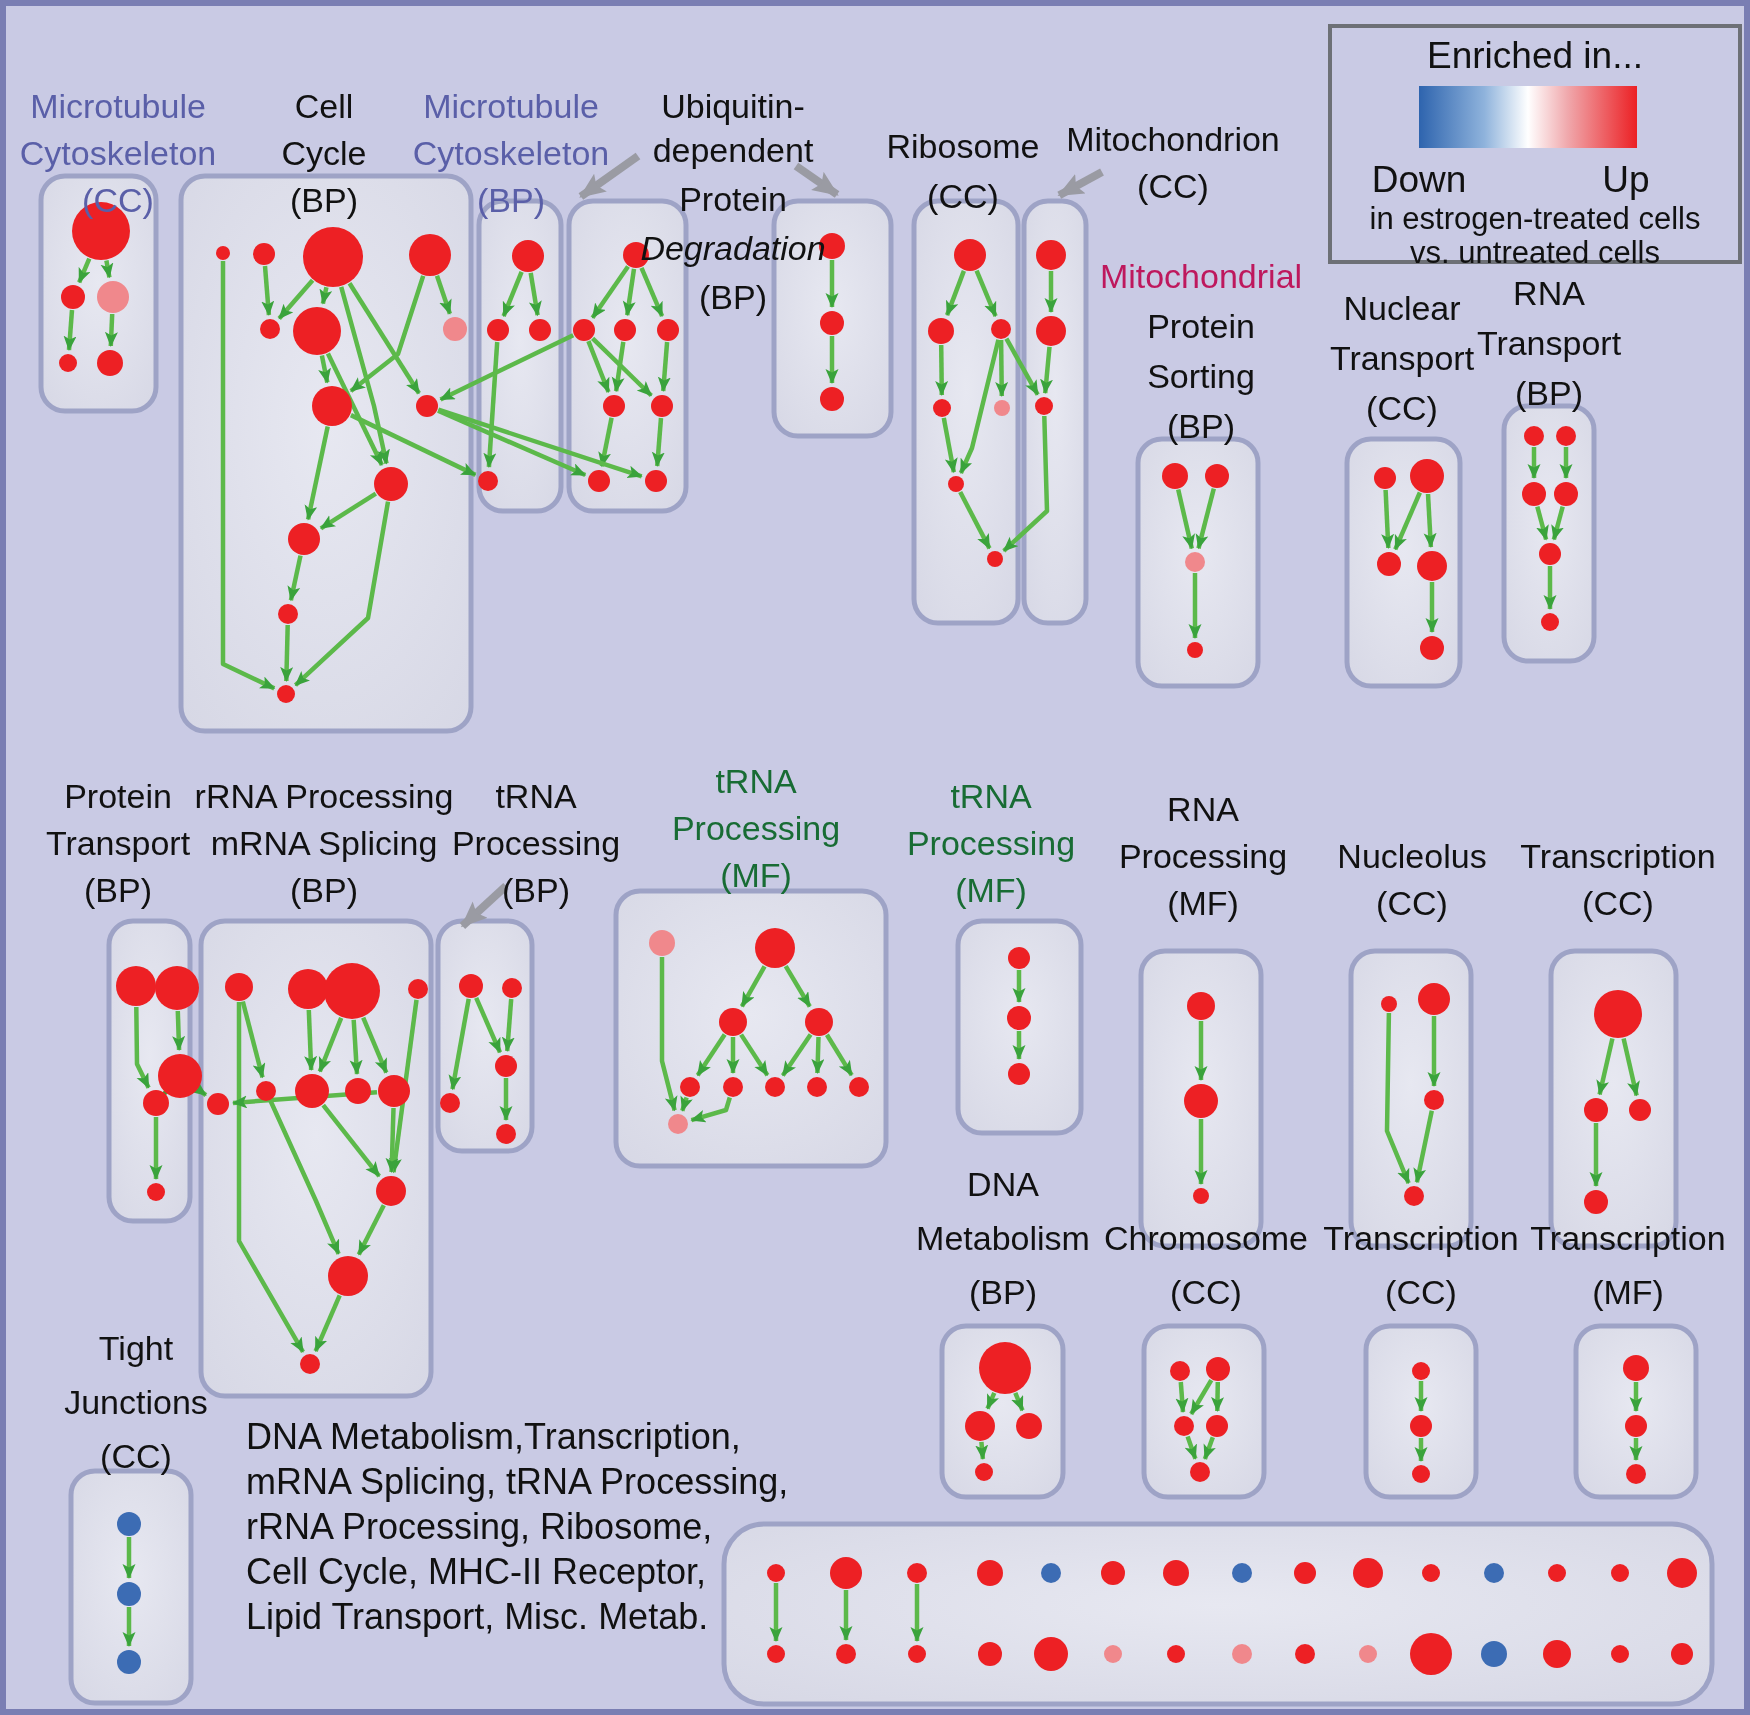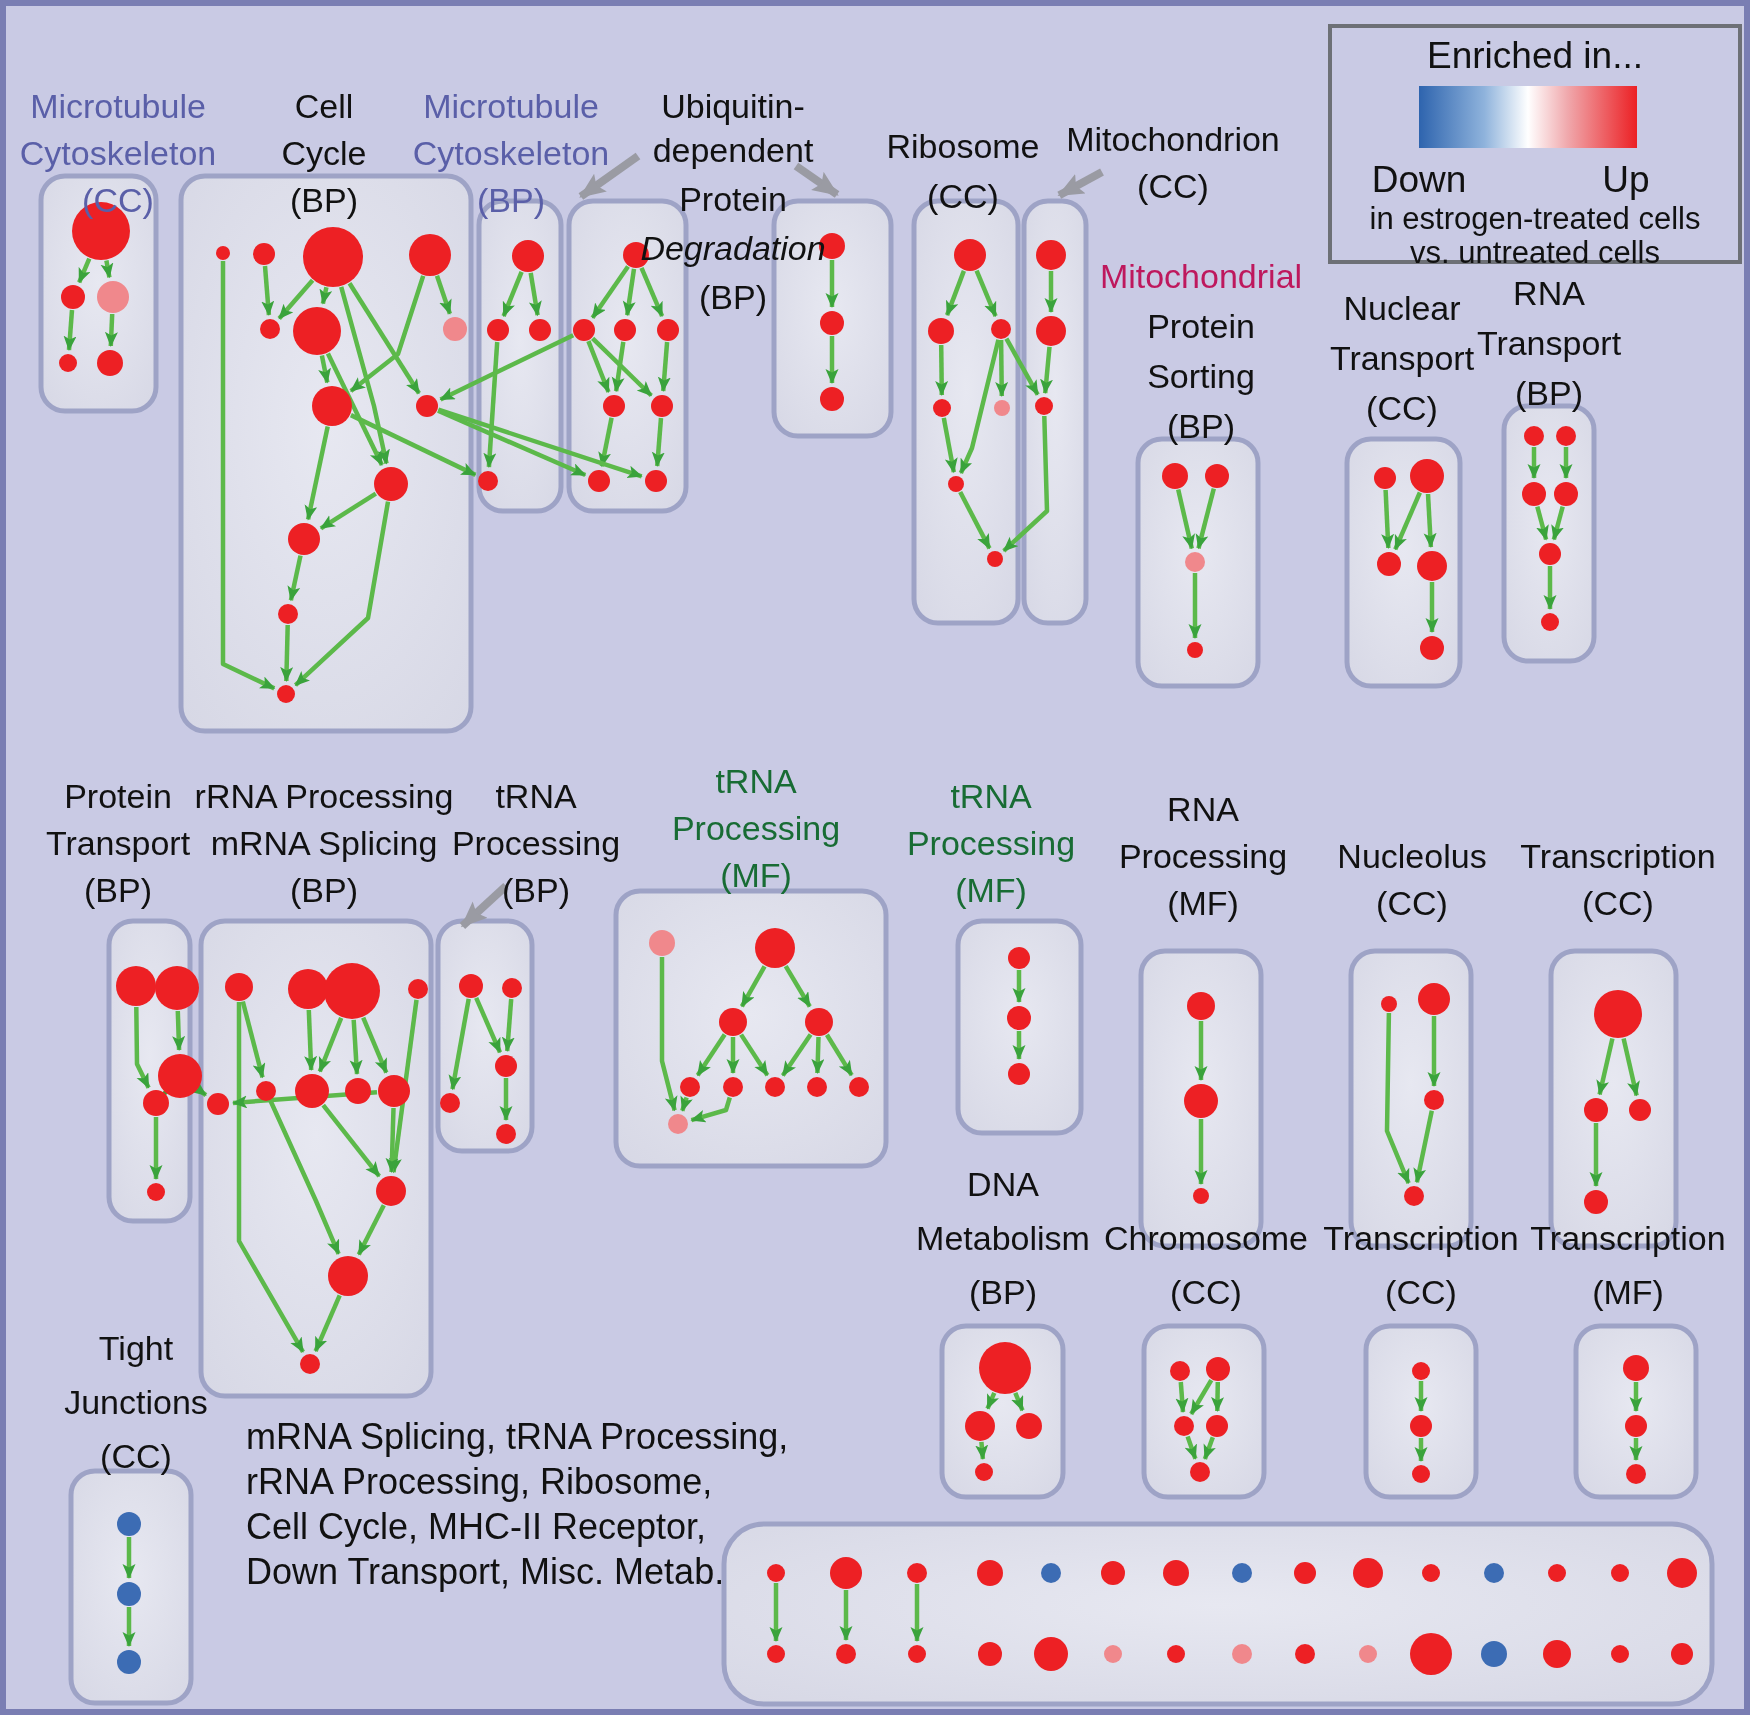--- a/index.html
+++ b/index.html
@@ -413,18 +413,19 @@
 
   <div class="legend-box"></div>
   <div class="legend-title">Enriched in...</div>
   <div class="legend-bar"></div>
   <div class="legend-down">Down</div>
   <div class="legend-up">Up</div>
   <div class="legend-ctx1">in estrogen-treated cells</div>
   <div class="legend-ctx2">vs. untreated cells</div>
 
   <div id="note-block">
+    <div>DNA Metabolism,Transcription,</div>
     <div>mRNA Splicing, tRNA Processing,</div>
     <div>rRNA Processing, Ribosome,</div>
     <div>Cell Cycle, MHC-II Receptor,</div>
-    <div>Down Transport, Misc. Metab.</div>
+    <div>Lipid Transport, Misc. Metab.</div>
   </div>
 </div>
 
 </body></html>

